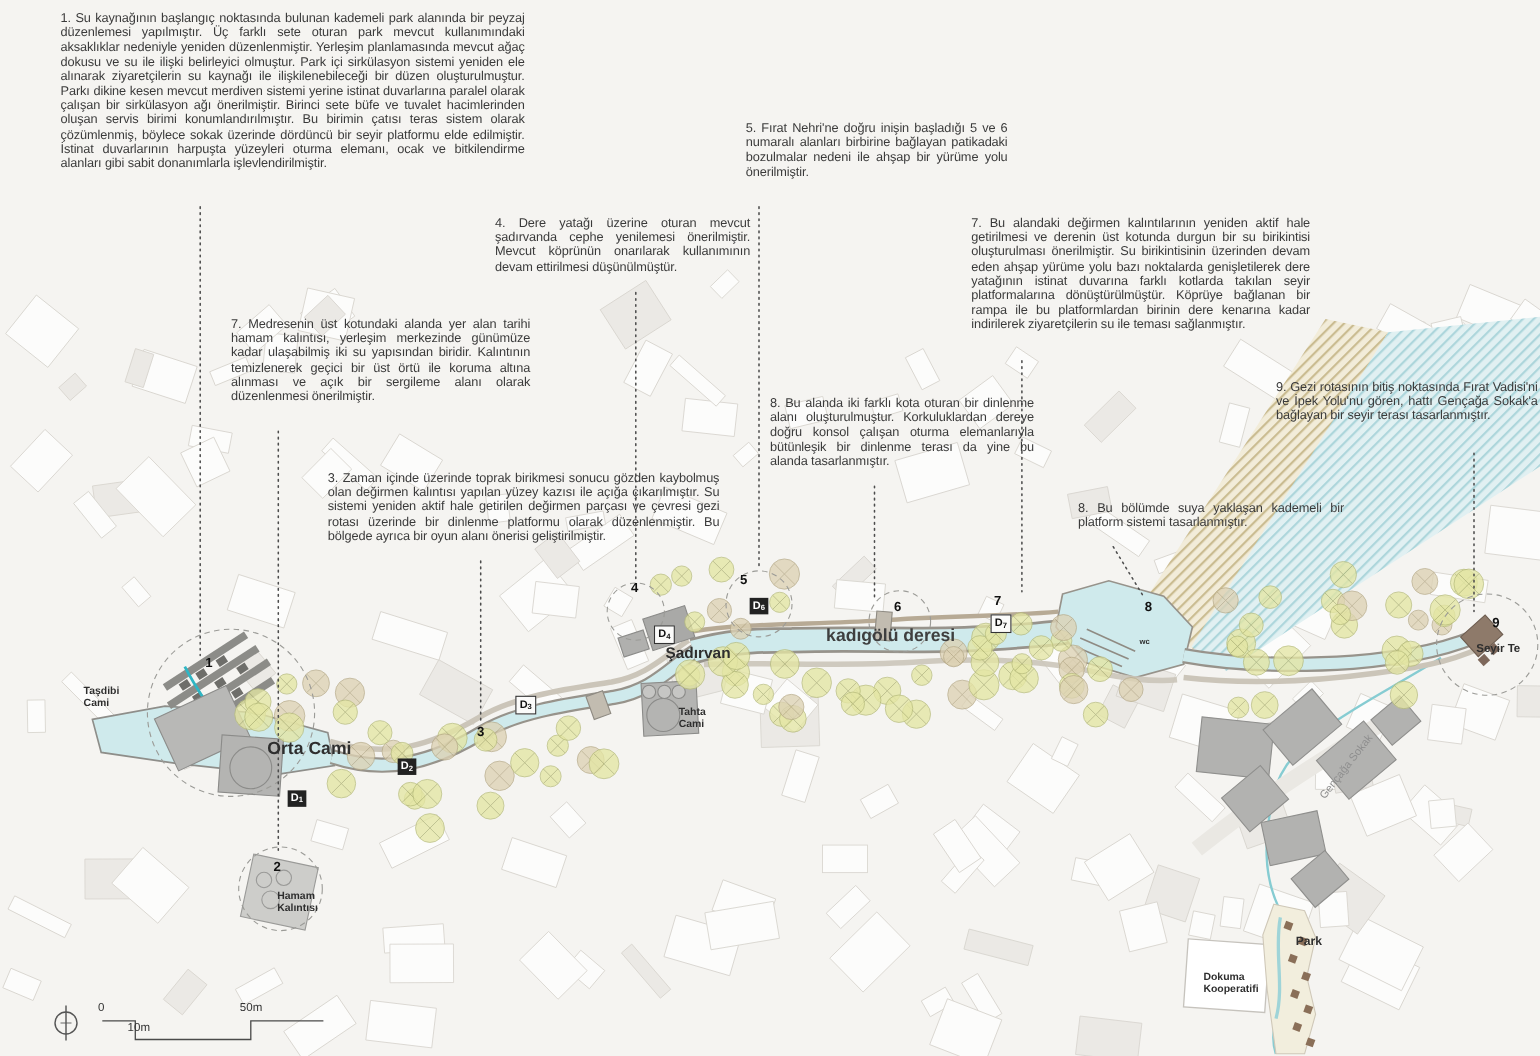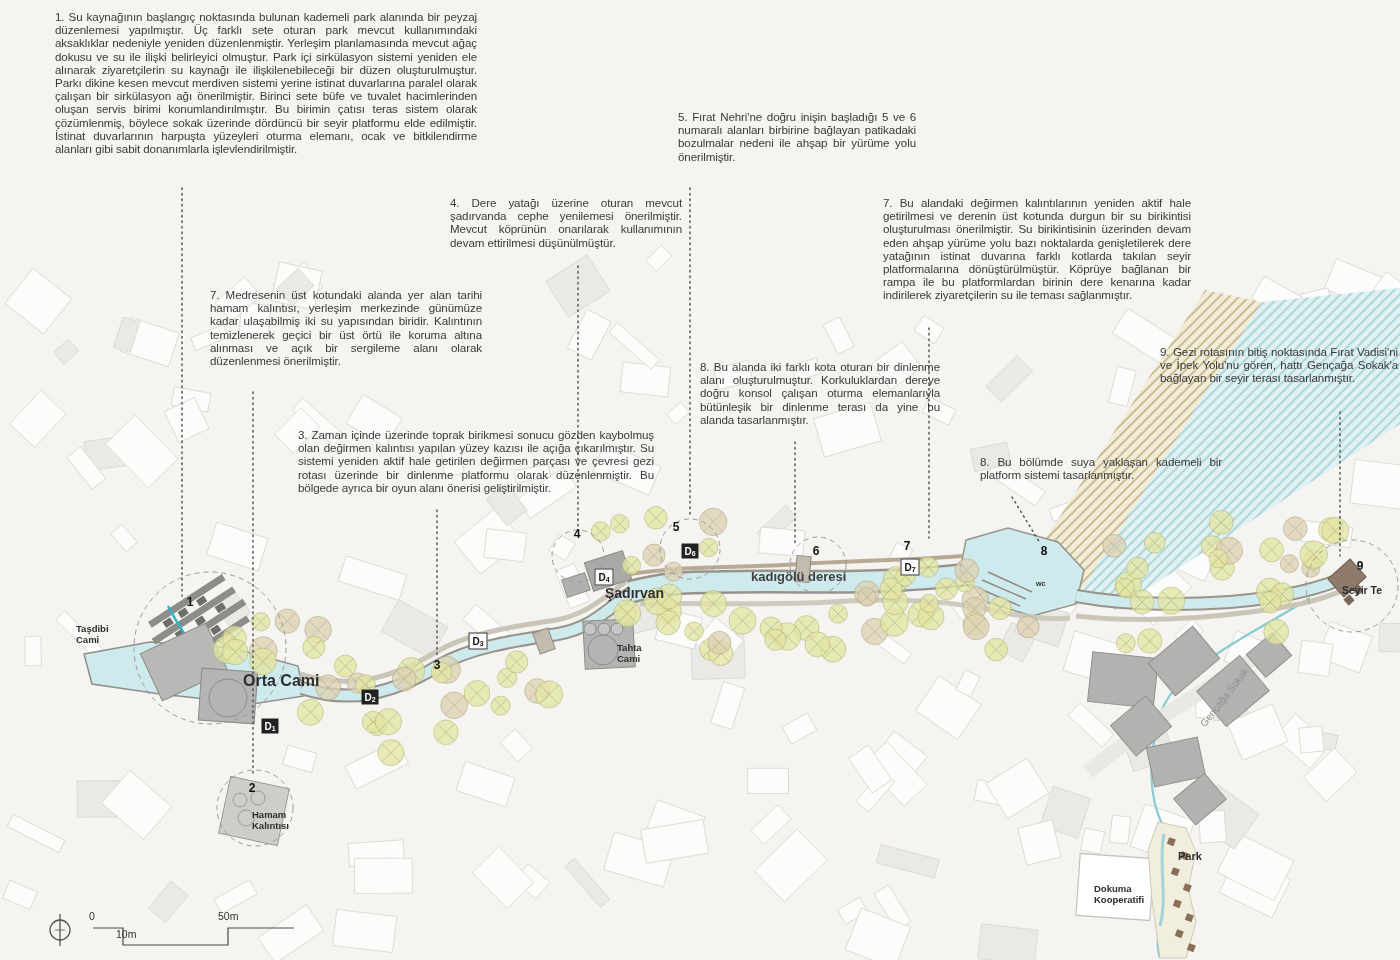--- a/index.html
+++ b/index.html
@@ -17,21 +17,21 @@
   #ann7{left:883px;top:196px;width:308px;}
   #ann8{left:948px;top:455px;width:242px;margin-left:32px;}
   #ann9{left:1160px;top:333px;width:238px;margin-top:12px;}
   .mlabel{position:absolute;font-size:9.5px;font-weight:bold;color:#2e2e2e;
           white-space:pre-line;line-height:1.15;}
   #lbl-tasdibi{left:76px;top:624px;}
   #lbl-orta{left:243px;top:672px;font-size:16px;}
   #lbl-hamam{left:252px;top:810px;}
   #lbl-sadirvan{left:605px;top:585px;font-size:14px;}
   #lbl-tahta{left:617px;top:643px;}
-  #lbl-deresi{left:722px;top:570px;font-size:13px;color:#3f3f3f;padding-left:29px;}
+  #lbl-deresi{left:722px;top:570px;font-size:16px;color:#3f3f3f;padding-left:29px;}
   #lbl-wc{left:1036px;top:580px;font-size:7px;}
   #lbl-seyir{left:1342px;top:584px;font-size:10.5px;}
   #lbl-gencaga{left:1198px;top:722px;font-size:10px;font-weight:normal;color:#8f8f8f;
                transform:rotate(-52deg);transform-origin:left top;}
   #lbl-dokuma{left:1094px;top:884px;}
   #lbl-park{left:1178px;top:850px;font-size:11px;}
   .ppoint{position:absolute;transform:translate(-50%,-50%);font-weight:bold;font-size:12px;
           color:#111;}
   .dchip{position:absolute;transform:translate(-50%,-50%);width:17px;height:15px;display:flex;
          align-items:center;justify-content:center;font-weight:bold;font-size:10px;line-height:1;}

